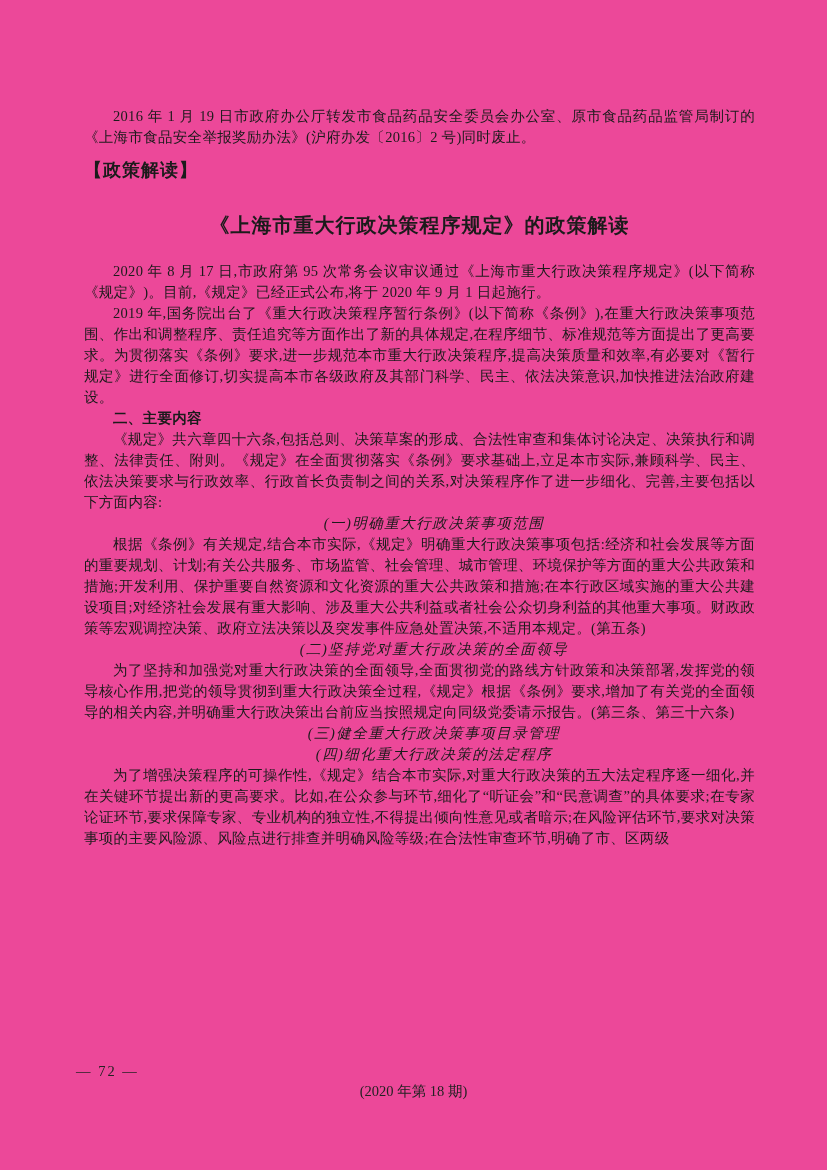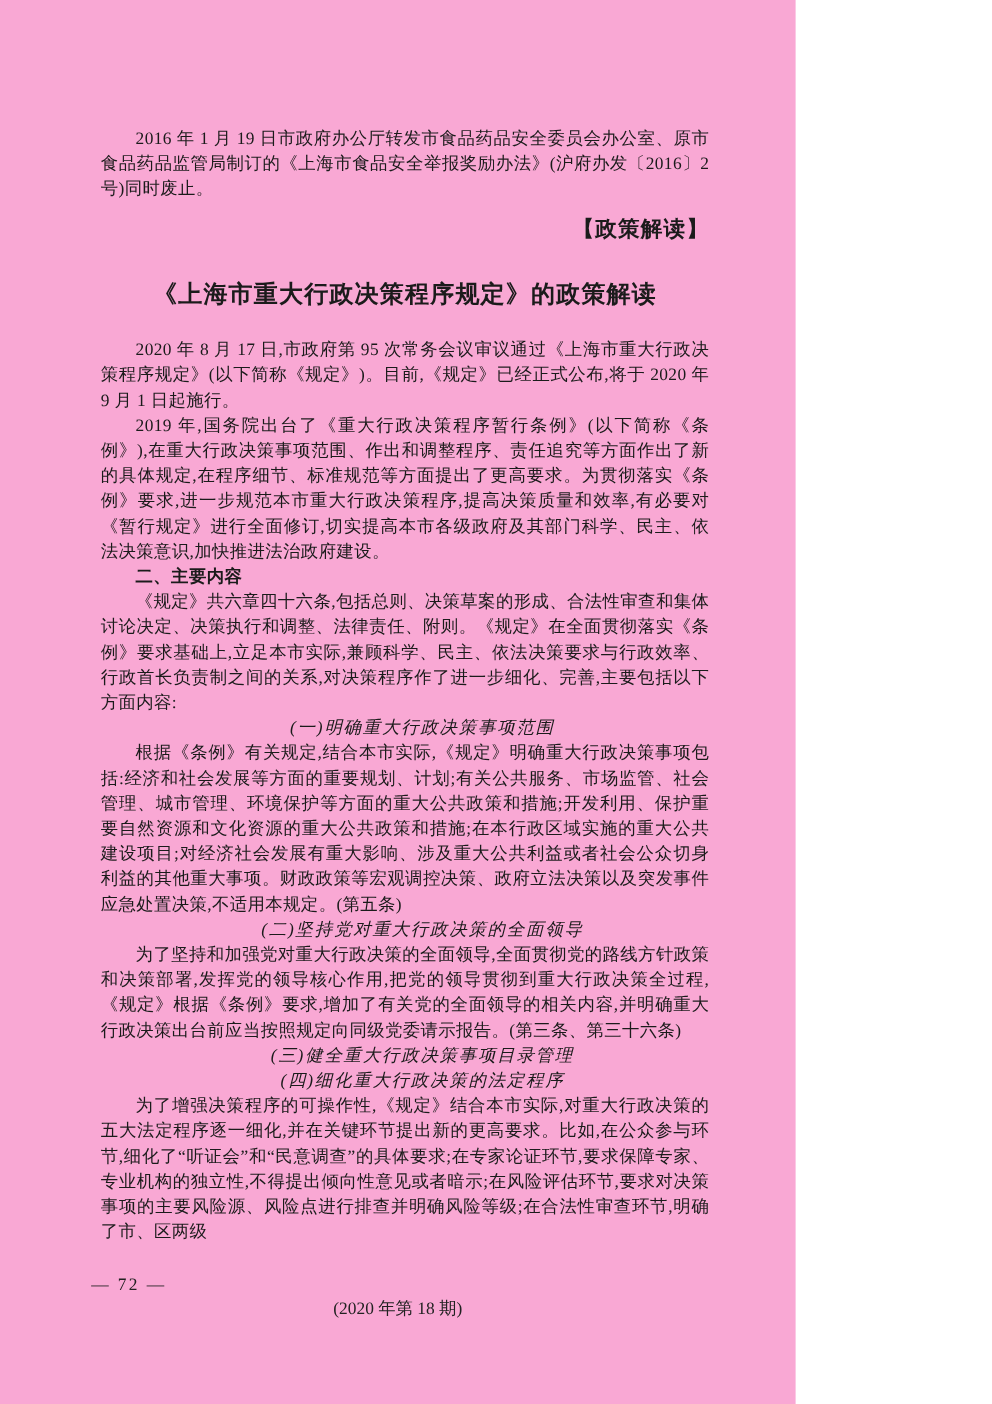--- a/index.html
+++ b/index.html
@@ -2,23 +2,23 @@
 <html lang="zh"><head>
 <meta charset="utf-8">
 <style>
   html, body {
     margin: 0;
     padding: 0;
     background: #ffffff;
   }
   .page {
     position: relative;
-    width: 663px;
+    width: 827px;
     height: 1170px;
-    background: #f9a8d4;
+    background: #ec4899;
     overflow: hidden;
     color: #1b1b1b;
   }
   .doc {
     position: absolute;
     top: 106px;
     left: 84px;
     right: 72px;
     font-family: "Liberation Serif", "DejaVu Serif", serif;
     font-size: 14.5px;
@@ -30,21 +30,21 @@
   .paragraph {
     text-indent: 2em;
   }
   .section-tag {
     font-family: "Liberation Sans", "DejaVu Sans", sans-serif;
     font-weight: 700;
     font-size: 18px;
     line-height: 26px;
     letter-spacing: 1px;
     text-indent: 0;
-    text-align: right;
+    text-align: left;
     margin: 9px 0 10px 0;
   }
   .article-title {
     text-align: center;
     text-indent: 0;
     font-weight: 700;
     font-size: 20px;
     line-height: 40px;
     letter-spacing: 1px;
     margin: 22px 0 16px 0;

